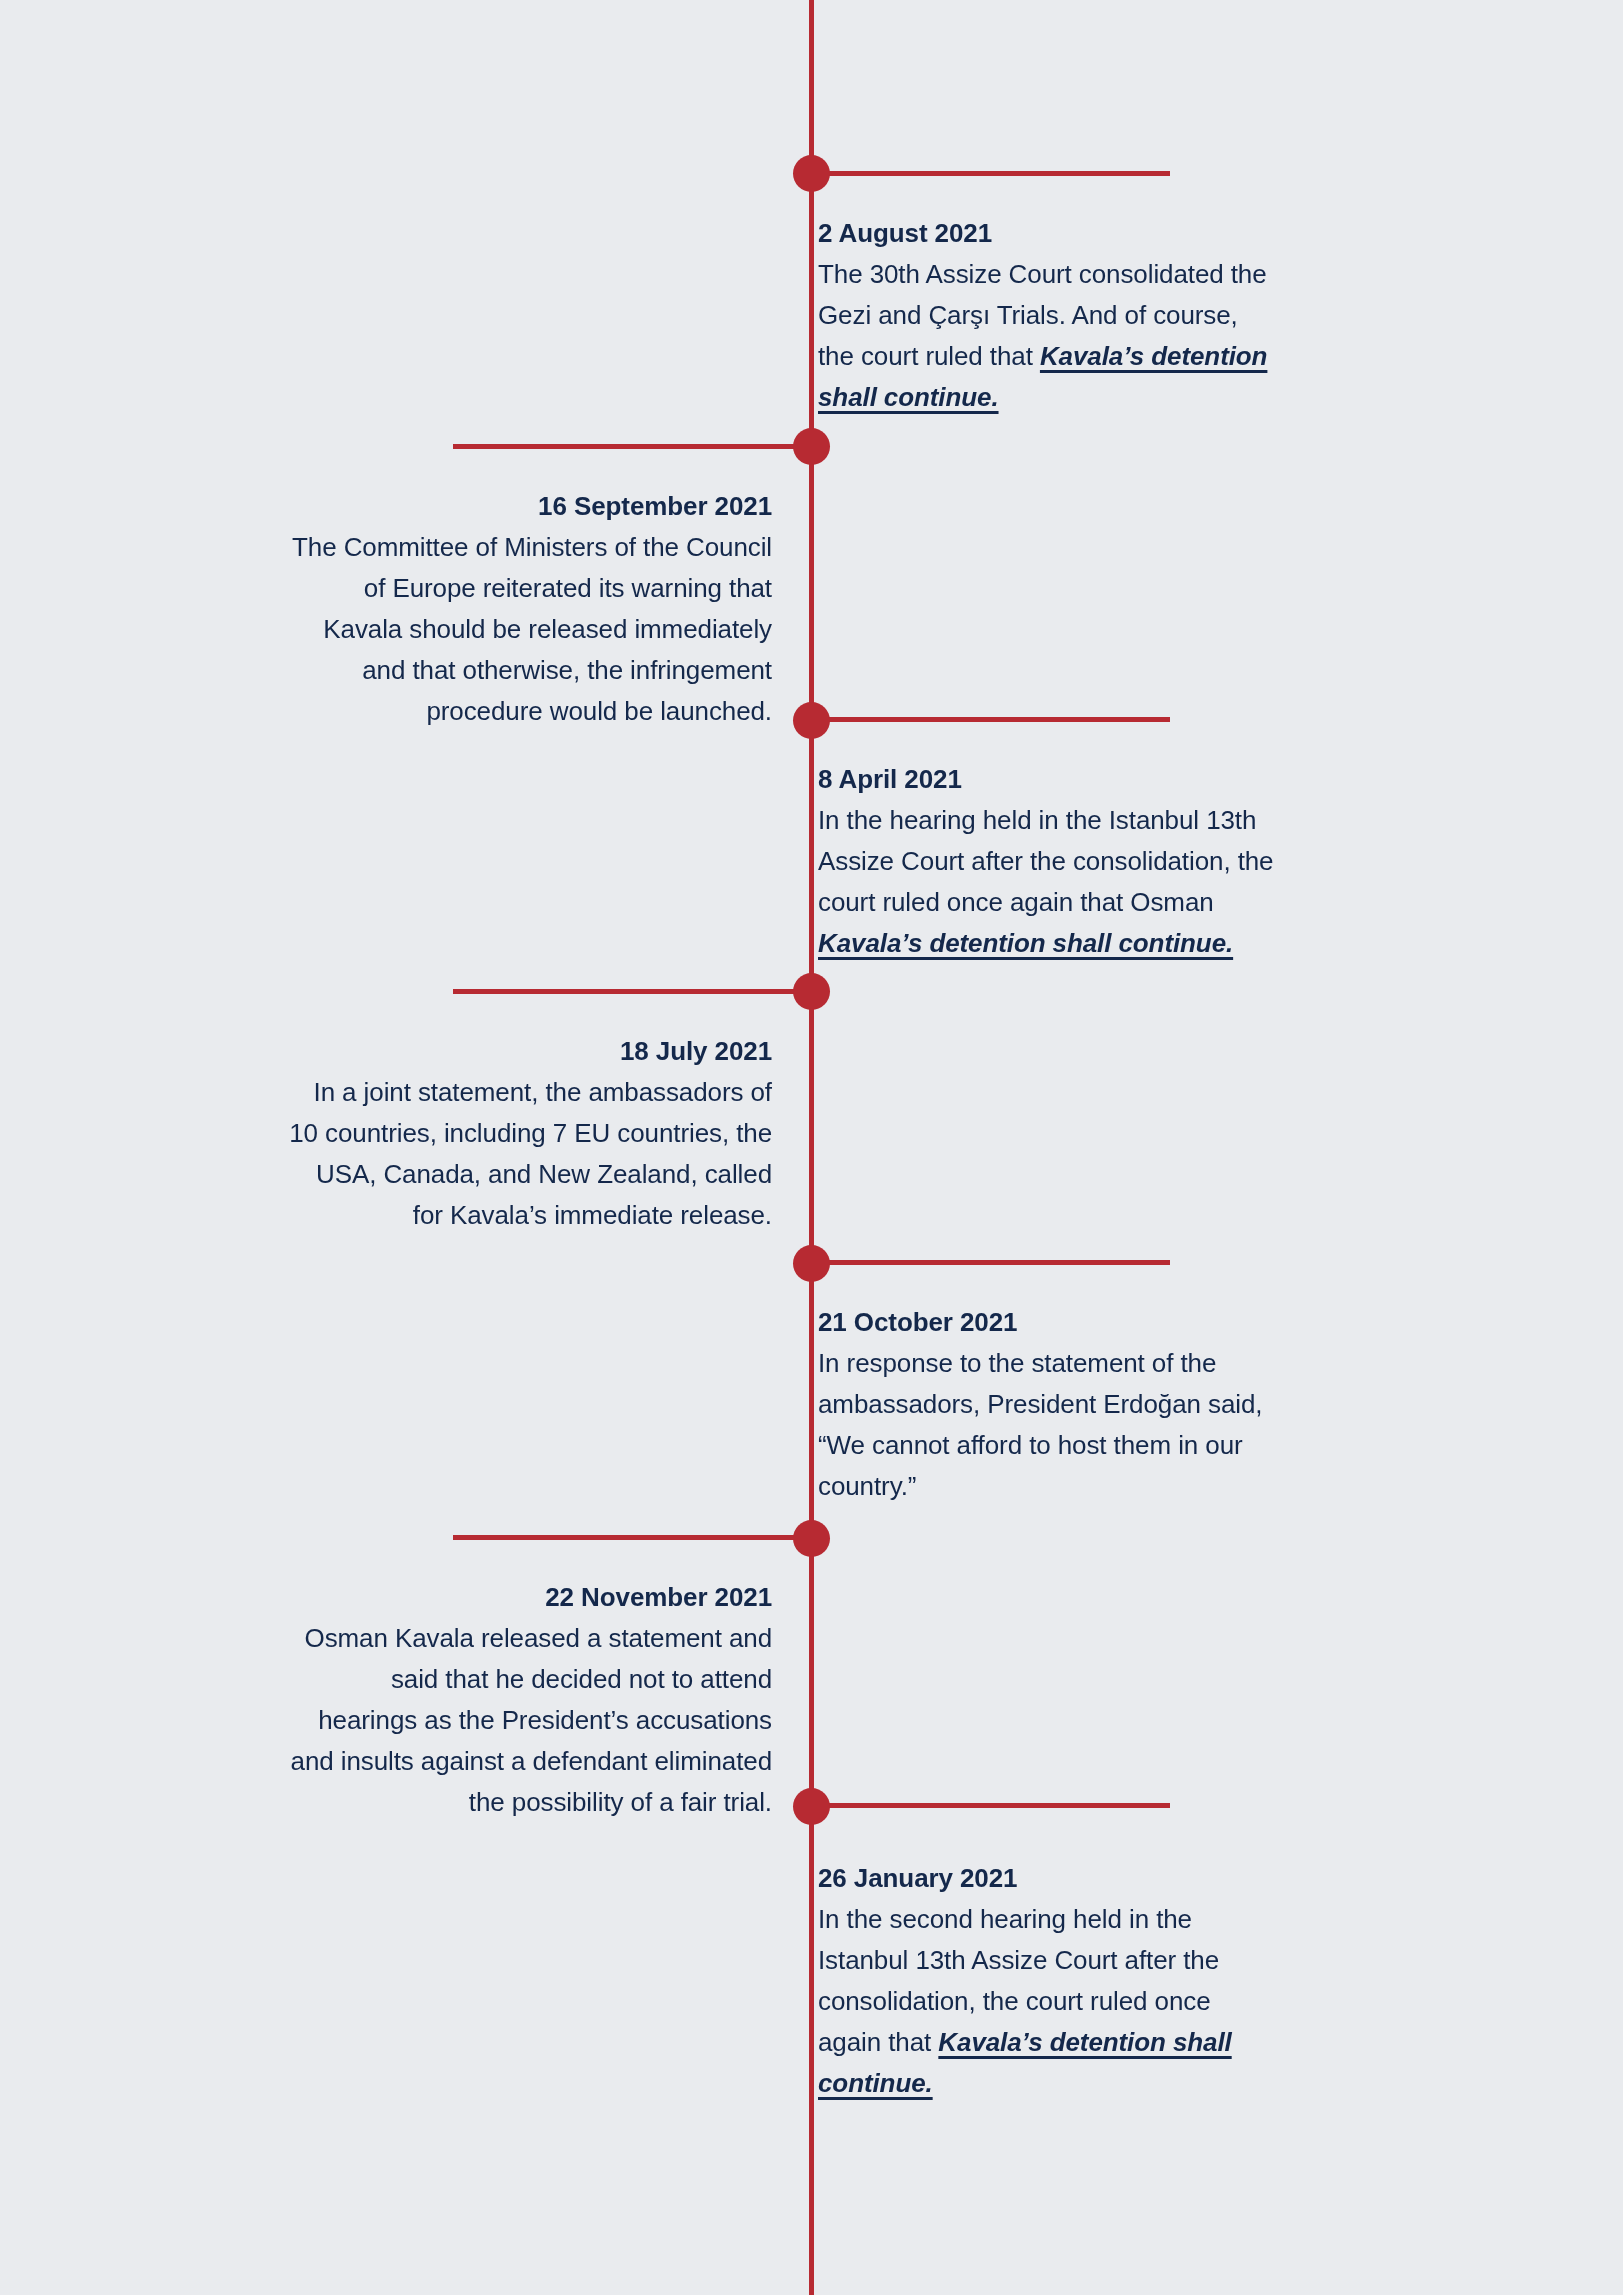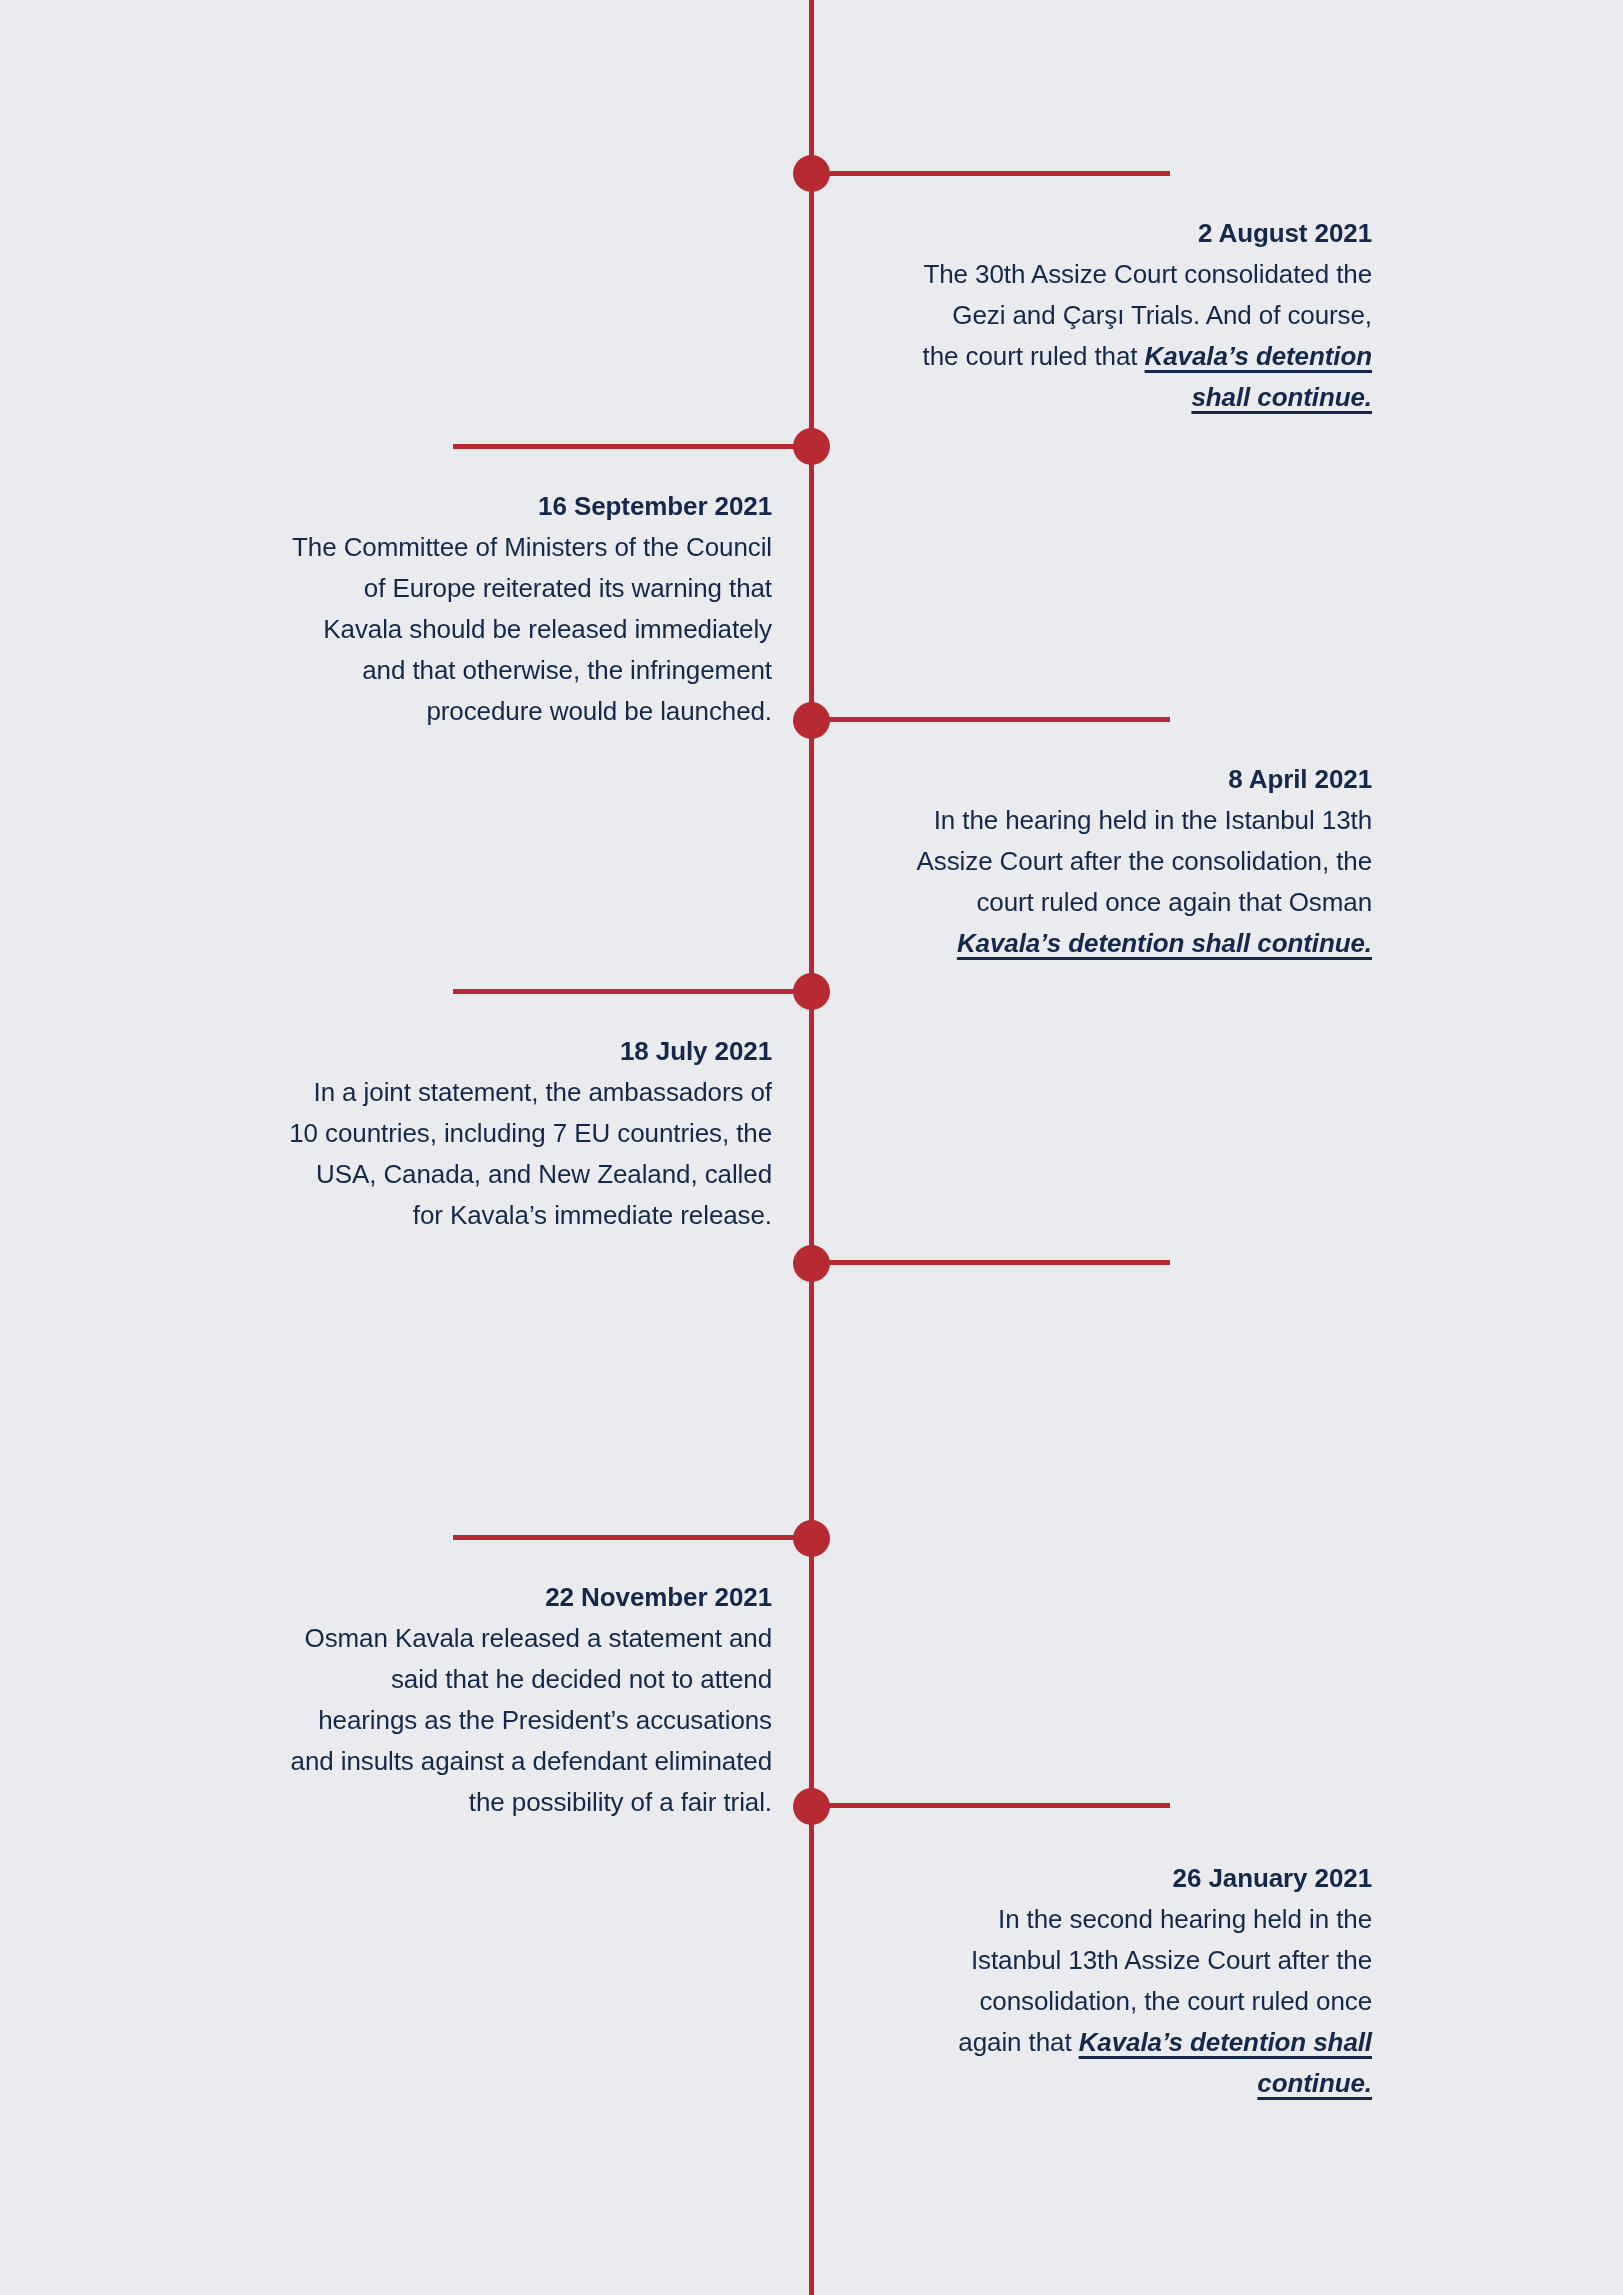--- a/index.html
+++ b/index.html
@@ -53,23 +53,23 @@
     border-radius: 50%;
     background: #b72a32;
   }
 
   
   .entry {
     position: absolute;
     color: #14284b;
   }
   .entry.right {
-    left: 914px;
+    left: 818px;
     width: 458px;
-    text-align: right;
+    text-align: left;
   }
   .entry.left {
     left: 288px;
     width: 484px;
     text-align: right;
   }
 
   .entry-date {
     font-weight: bold;
     font-size: 26px;
@@ -123,20 +123,24 @@
 
   <div class="connector left" style="top:989px;"></div>
   <div class="dot" style="top:991px;"></div>
   <div class="entry left" style="top:1031px;">
     <div class="entry-date">18 July 2021</div>
     <div class="entry-body"><span>In a joint statement, the ambassadors of 10 countries, including 7 EU countries, the USA, Canada, and New Zealand, called for Kavala’s immediate release.</span></div>
   </div>
 
   <div class="connector right" style="top:1260px;"></div>
   <div class="dot" style="top:1263px;"></div>
+  <div class="entry right" style="top:1302px;">
+    <div class="entry-date">21 October 2021</div>
+    <div class="entry-body"><span>In response to the statement of the ambassadors, President Erdoğan said, “We cannot afford to host them in our country.”</span></div>
+  </div>
 
   <div class="connector left" style="top:1535px;"></div>
   <div class="dot" style="top:1538px;"></div>
   <div class="entry left" style="top:1577px;">
     <div class="entry-date">22 November 2021</div>
     <div class="entry-body"><span>Osman Kavala released a statement and said that he decided not to attend hearings as the President’s accusations and insults against a defendant eliminated the possibility of a fair trial.</span></div>
   </div>
 
   <div class="connector right" style="top:1803px;"></div>
   <div class="dot" style="top:1806px;"></div>

